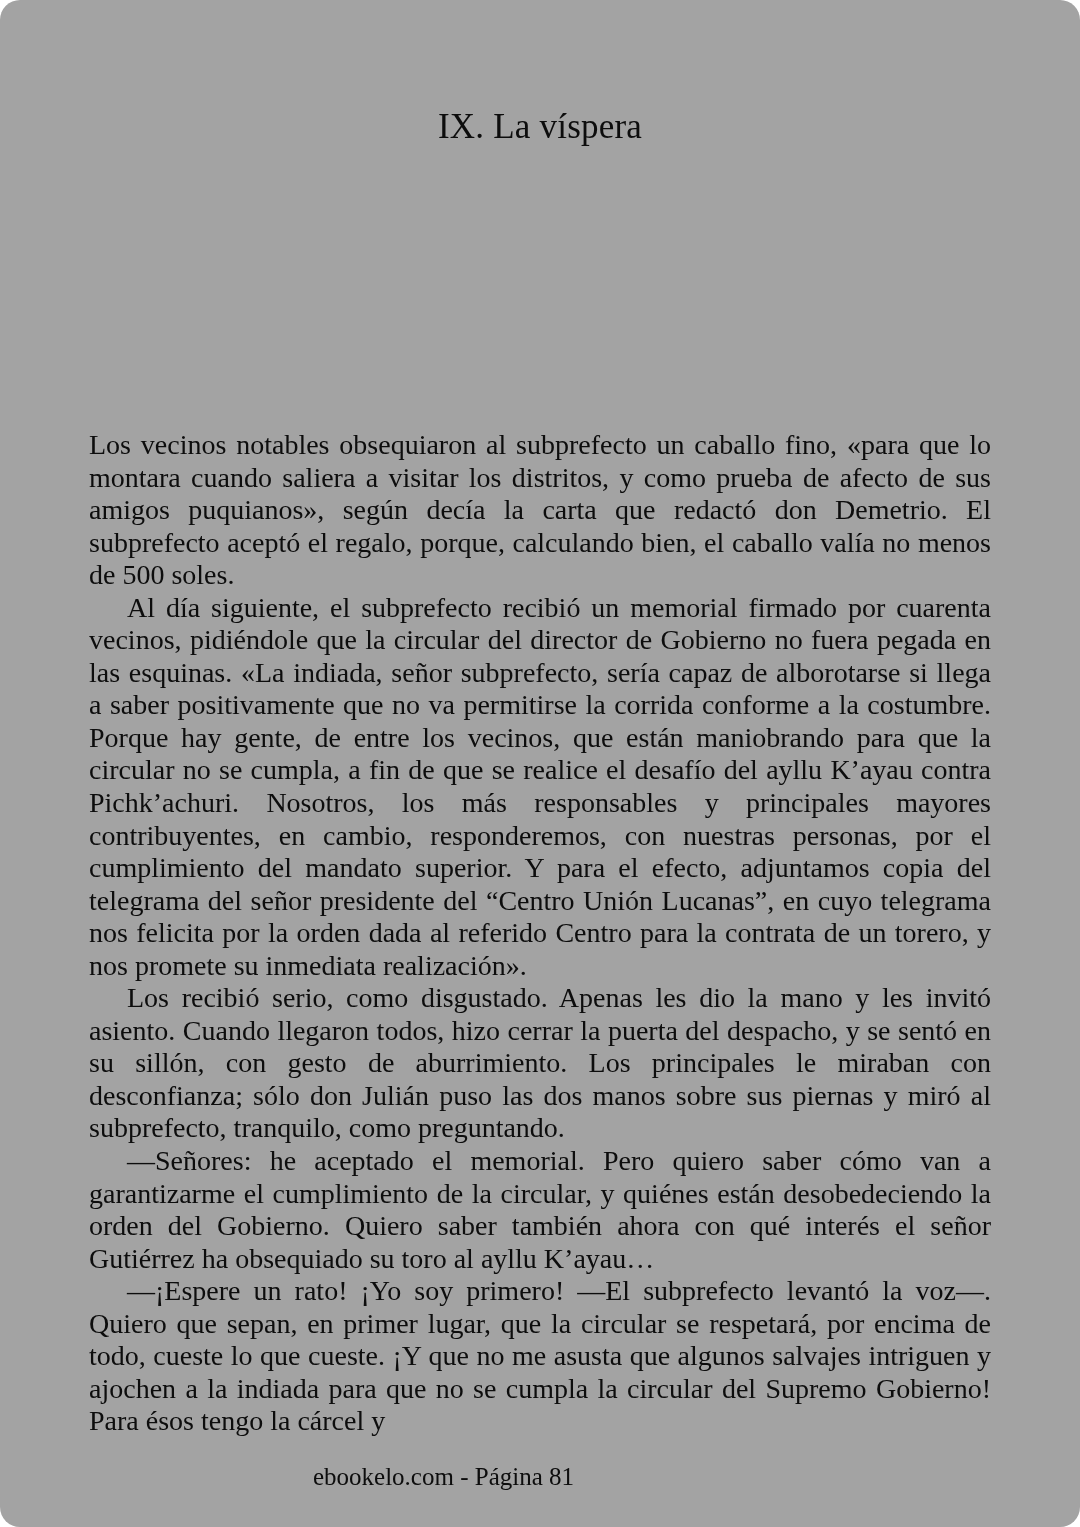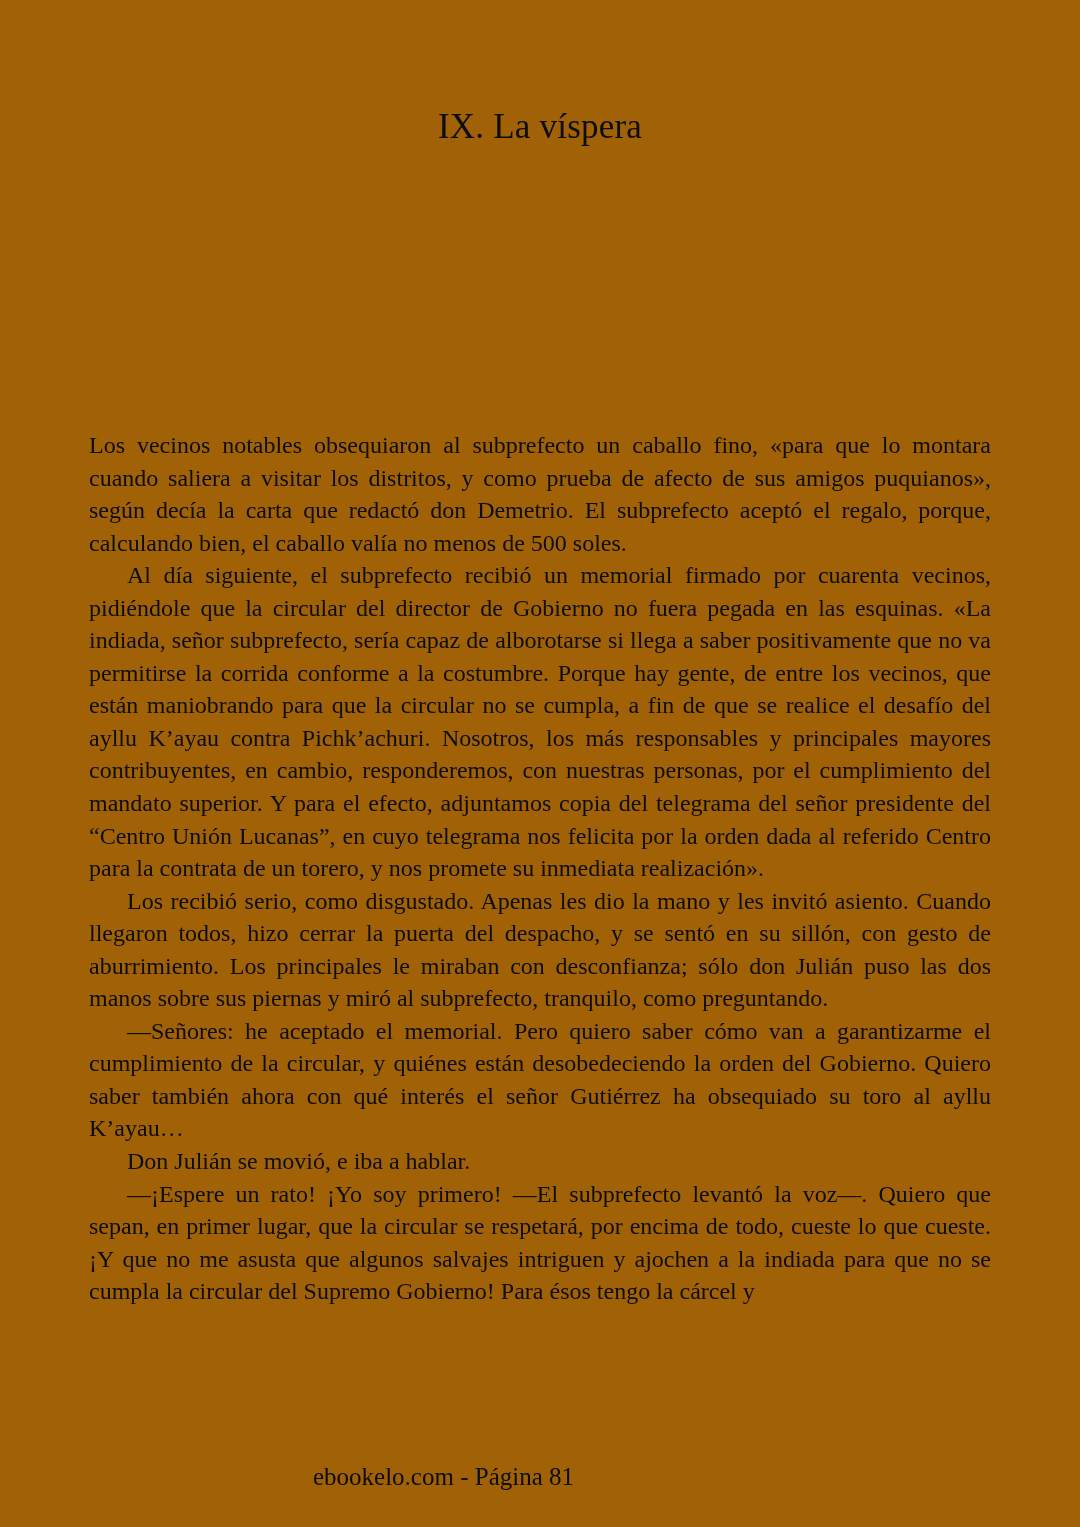--- a/index.html
+++ b/index.html
@@ -14,21 +14,22 @@
     font-family: "Liberation Serif", "DejaVu Serif", serif;
     color: #000000;
     overflow: hidden;
   }
   .page {
     position: absolute;
     left: 0;
     top: 0;
     width: 1080px;
     height: 1527px;
-    background: #a16207;
+    background: #a3a3a3;
+    border-radius: 20px;
   }
   .chapter-title {
     position: absolute;
     left: 0;
     top: 82px;
     width: 1080px;
     text-align: center;
     font-size: 35px;
     line-height: 44px;
     font-weight: 400;
@@ -36,21 +37,21 @@
     color: #0d0d0d;
   }
   .body-block {
     position: absolute;
     left: 89px;
     top: 429px;
     width: 902px;
   }
   .body-block p {
     margin: 0;
-    font-size: 24px;
+    font-size: 28px;
     line-height: 32.55px;
     text-align: justify;
     text-justify: inter-word;
     text-indent: 38px;
     color: #0d0d0d;
     hyphens: none;
     -webkit-hyphens: none;
   }
   .body-block p.no-indent {
     text-indent: 0;
@@ -71,19 +72,18 @@
 
 <div class="page">
 
   <h1 class="chapter-title">IX. La víspera</h1>
 
   <div class="body-block">
     <p class="no-indent">Los vecinos notables obsequiaron al subprefecto un caballo fino, «para que lo montara cuando saliera a visitar los distritos, y como prueba de afecto de sus amigos puquianos», según decía la carta que redactó don Demetrio. El subprefecto aceptó el regalo, porque, calculando bien, el caballo valía no menos de 500 soles.</p>
     <p>Al día siguiente, el subprefecto recibió un memorial firmado por cuarenta vecinos, pidiéndole que la circular del director de Gobierno no fuera pegada en las esquinas. «La indiada, señor subprefecto, sería capaz de alborotarse si llega a saber positivamente que no va permitirse la corrida conforme a la costumbre. Porque hay gente, de entre los vecinos, que están maniobrando para que la circular no se cumpla, a fin de que se realice el desafío del ayllu K’ayau contra Pichk’achuri. Nosotros, los más responsables y principales mayores contribuyentes, en cambio, responderemos, con nuestras personas, por el cumplimiento del mandato superior. Y para el efecto, adjuntamos copia del telegrama del señor presidente del “Centro Unión Lucanas”, en cuyo telegrama nos felicita por la orden dada al referido Centro para la contrata de un torero, y nos promete su inmediata realización».</p>
     <p>Los recibió serio, como disgustado. Apenas les dio la mano y les invitó asiento. Cuando llegaron todos, hizo cerrar la puerta del despacho, y se sentó en su sillón, con gesto de aburrimiento. Los principales le miraban con desconfianza; sólo don Julián puso las dos manos sobre sus piernas y miró al subprefecto, tranquilo, como preguntando.</p>
     <p>—Señores: he aceptado el memorial. Pero quiero saber cómo van a garantizarme el cumplimiento de la circular, y quiénes están desobedeciendo la orden del Gobierno. Quiero saber también ahora con qué interés el señor Gutiérrez ha obsequiado su toro al ayllu K’ayau…</p>
-    <p>Don Julián se movió, e iba a hablar.</p>
     <p>—¡Espere un rato! ¡Yo soy primero! —El subprefecto levantó la voz—. Quiero que sepan, en primer lugar, que la circular se respetará, por encima de todo, cueste lo que cueste. ¡Y que no me asusta que algunos salvajes intriguen y ajochen a la indiada para que no se cumpla la circular del Supremo Gobierno! Para ésos tengo la cárcel y</p>
   </div>
 
   <div class="footer">ebookelo.com - Página 81</div>
 
 </div>
 
 </body></html>

